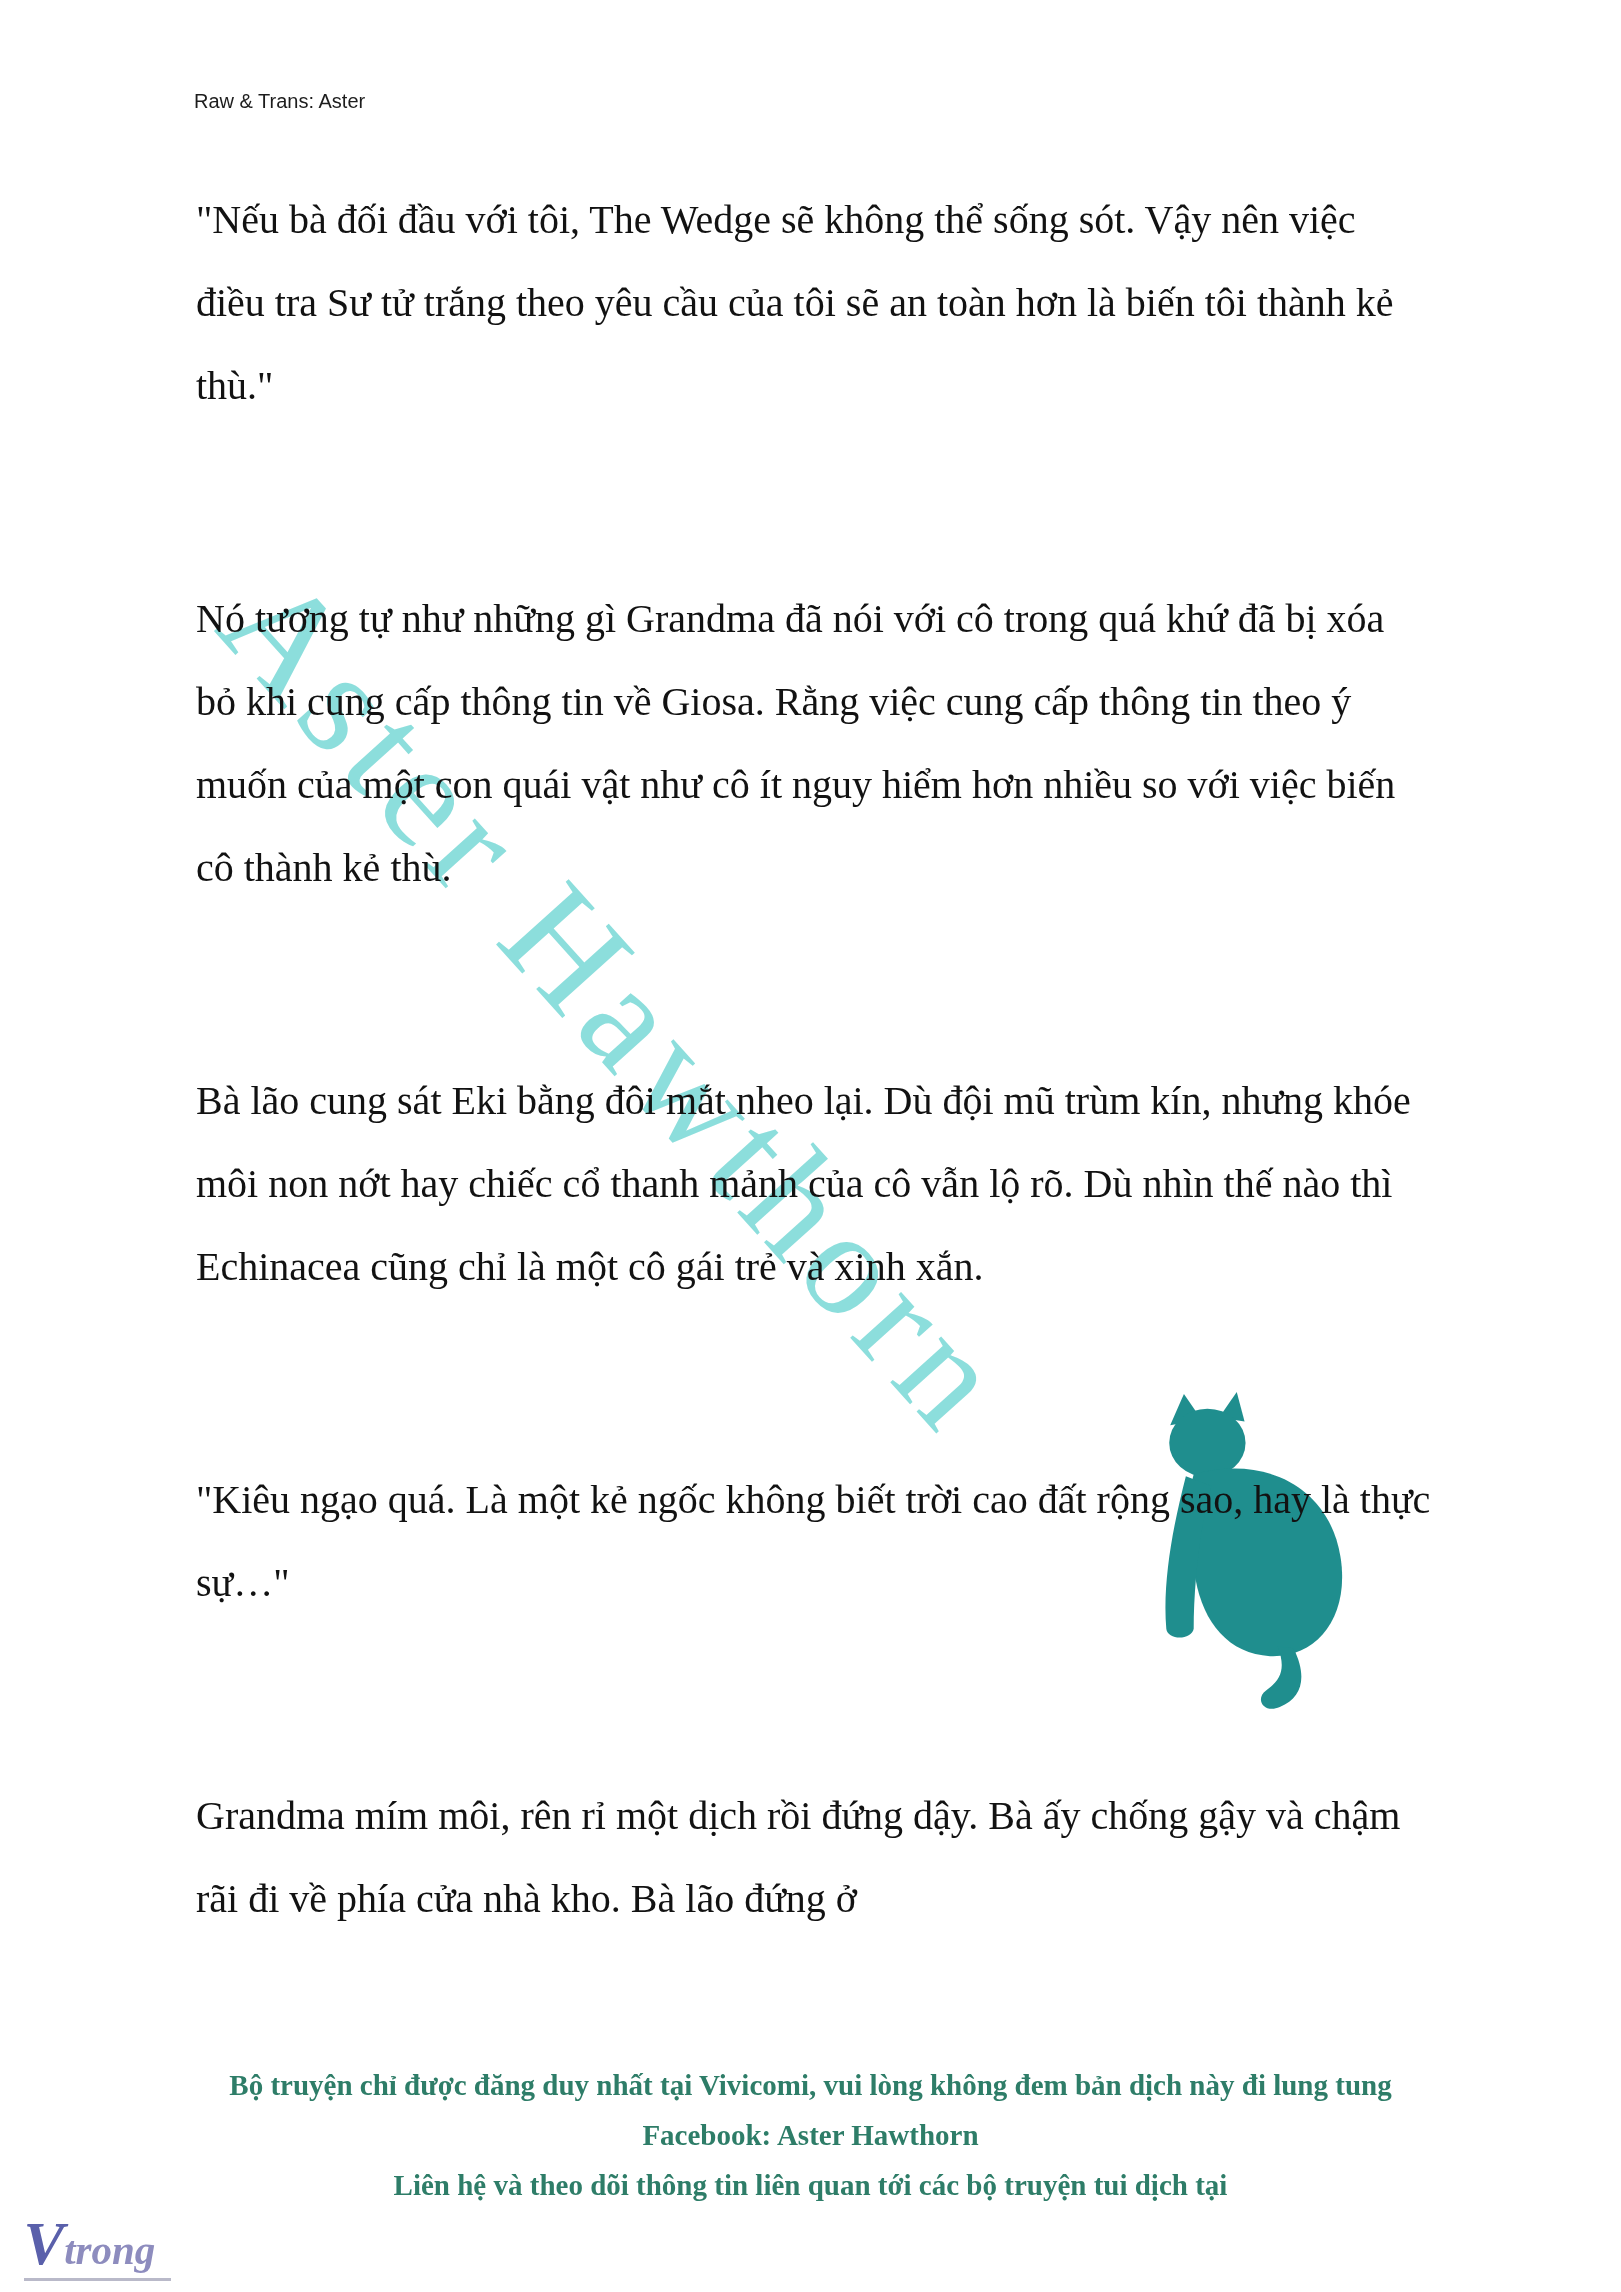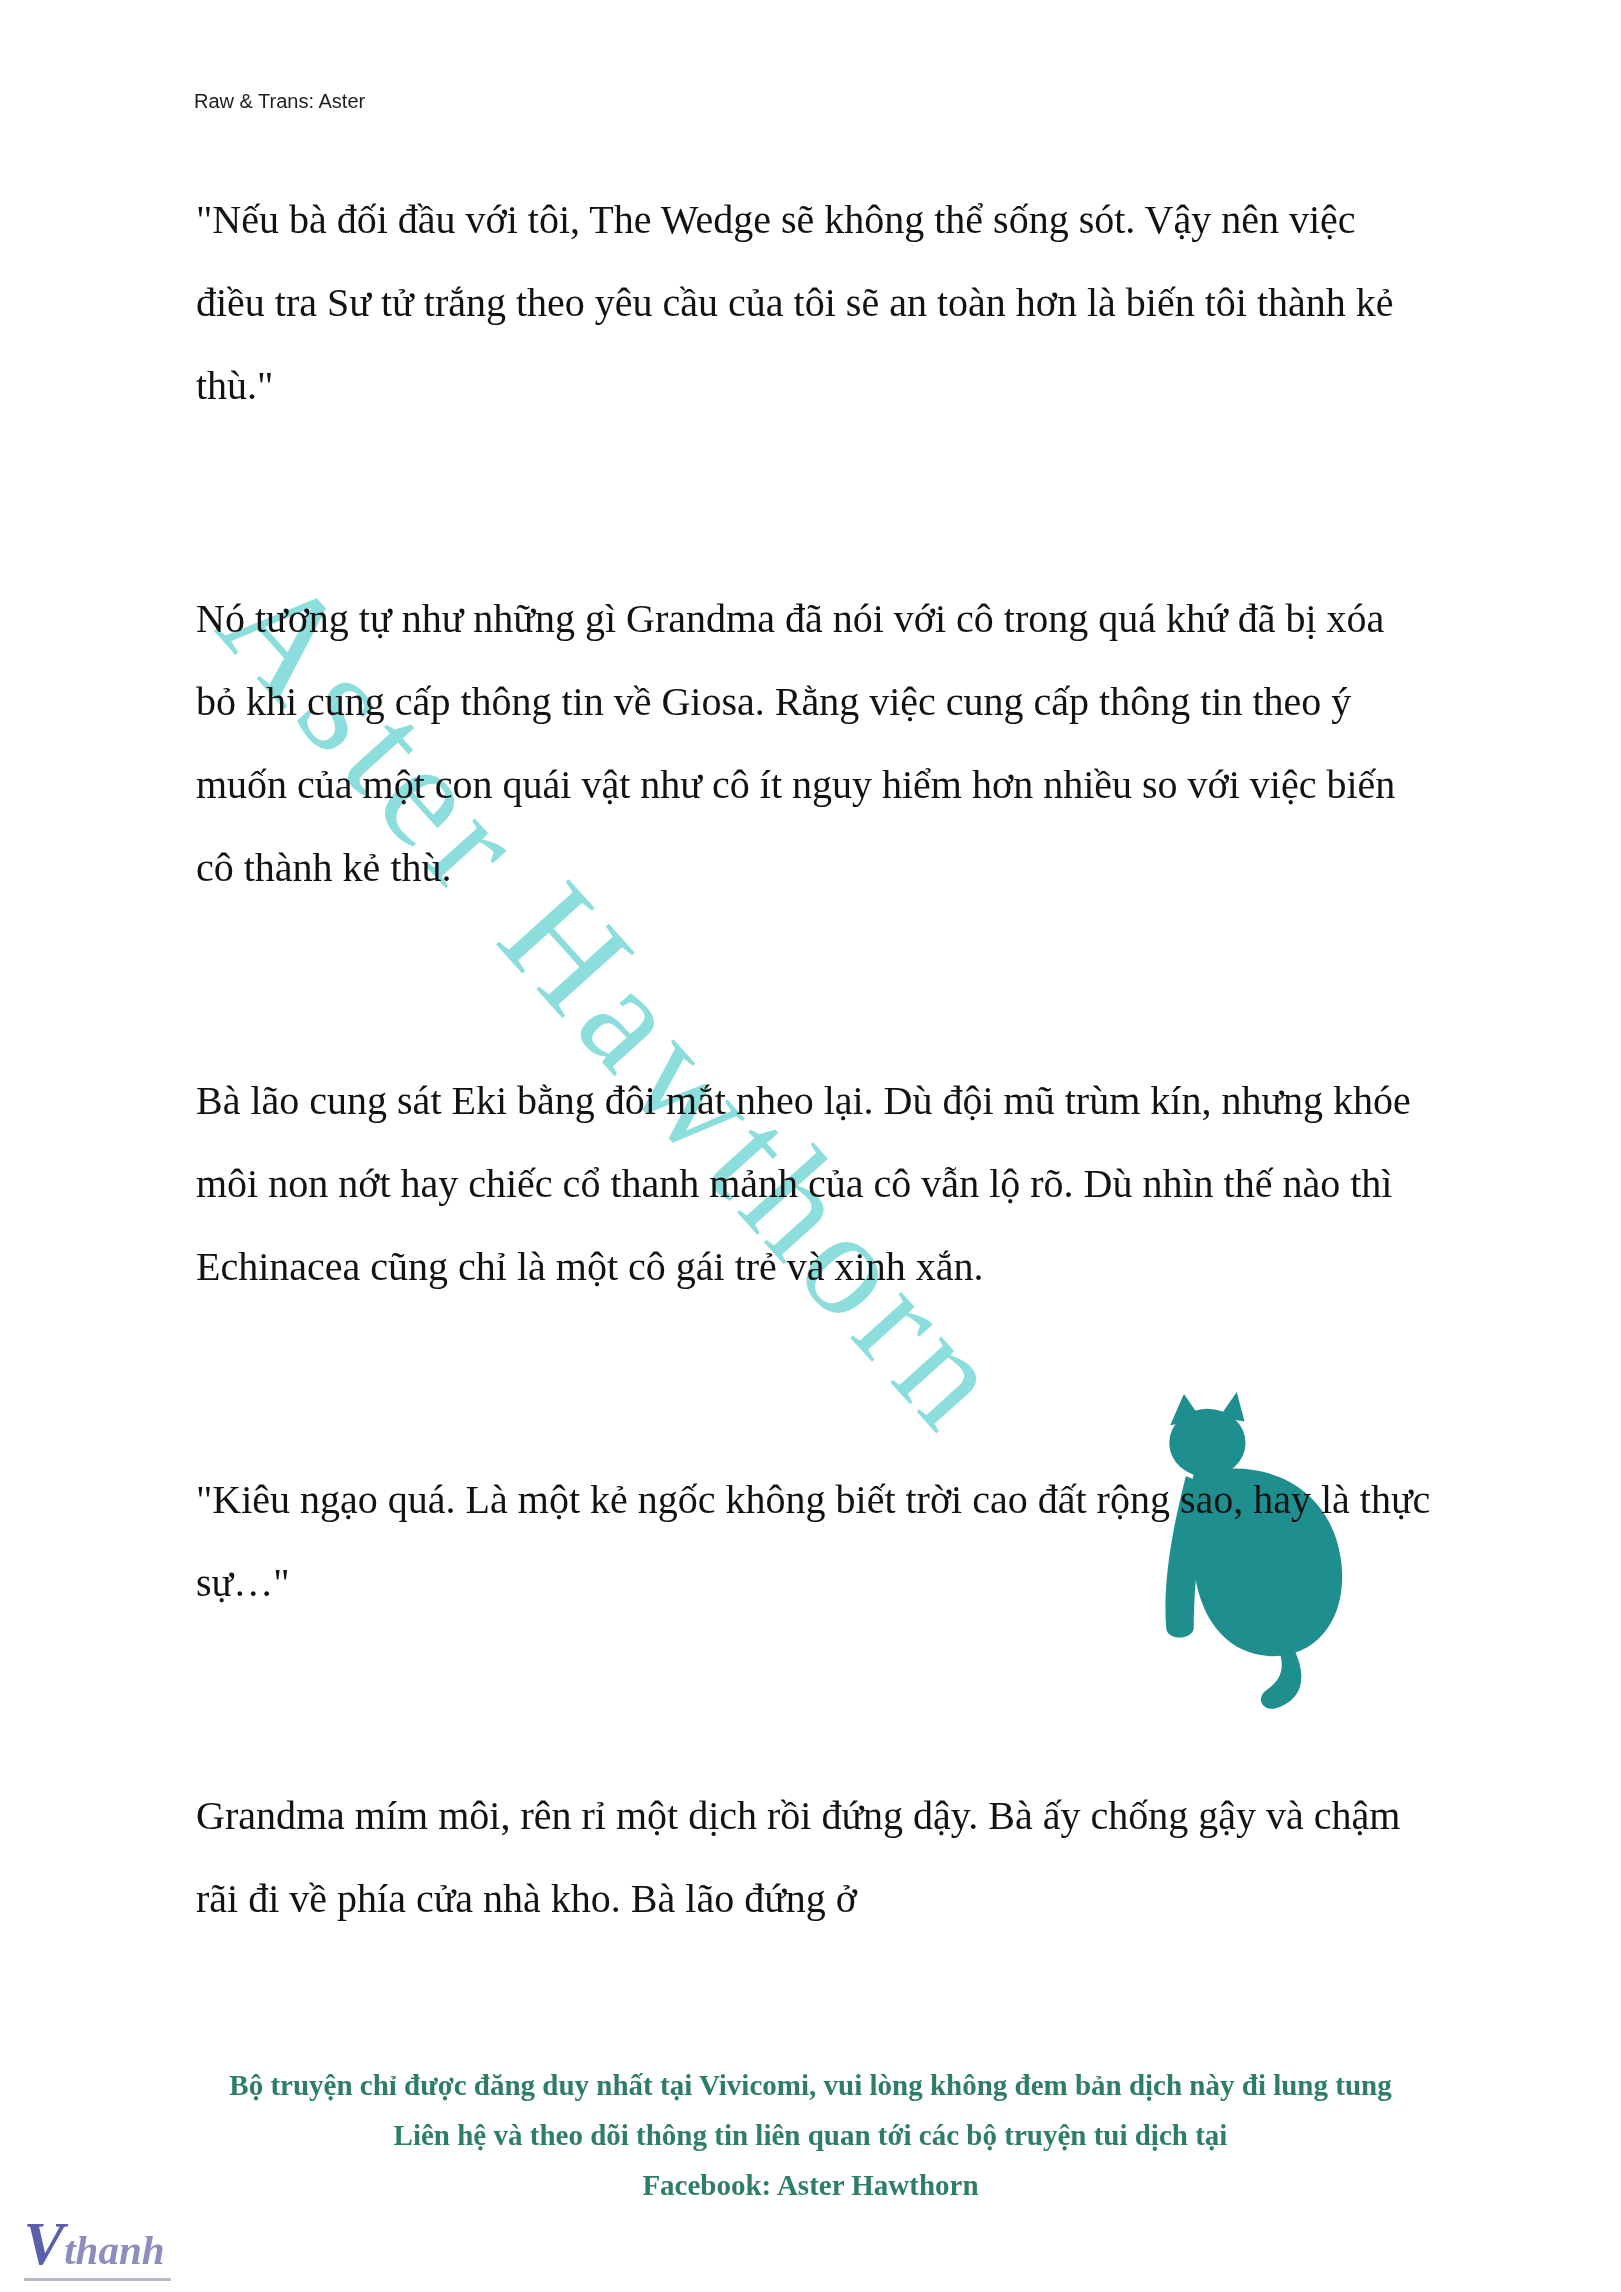--- a/index.html
+++ b/index.html
@@ -124,23 +124,23 @@
   <div class="content">
     <p>"Nếu bà đối đầu với tôi, The Wedge sẽ không thể sống sót. Vậy nên việc điều tra Sư tử trắng theo yêu cầu của tôi sẽ an toàn hơn là biến tôi thành kẻ thù."</p>
     <p>Nó tương tự như những gì Grandma đã nói với cô trong quá khứ đã bị xóa bỏ khi cung cấp thông tin về Giosa. Rằng việc cung cấp thông tin theo ý muốn của một con quái vật như cô ít nguy hiểm hơn nhiều so với việc biến cô thành kẻ thù.</p>
     <p>Bà lão cung sát Eki bằng đôi mắt nheo lại. Dù đội mũ trùm kín, nhưng khóe môi non nớt hay chiếc cổ thanh mảnh của cô vẫn lộ rõ. Dù nhìn thế nào thì Echinacea cũng chỉ là một cô gái trẻ và xinh xắn.</p>
     <p>"Kiêu ngạo quá. Là một kẻ ngốc không biết trời cao đất rộng sao, hay là thực sự…"</p>
     <p>Grandma mím môi, rên rỉ một dịch rồi đứng dậy. Bà ấy chống gậy và chậm rãi đi về phía cửa nhà kho. Bà lão đứng ở</p>
   </div>
 
   <div class="footer">
     <div style="color: rgb(46, 125, 104);">Bộ truyện chỉ được đăng duy nhất tại Vivicomi, vui lòng không đem bản dịch này đi lung tung</div>
+    <div style="color: rgb(46, 125, 104);">Facebook: Aster Hawthorn</div>
     <div style="color: rgb(46, 125, 104);">Liên hệ và theo dõi thông tin liên quan tới các bộ truyện tui dịch tại</div>
-    <div style="color: rgb(46, 125, 104);">Facebook: Aster Hawthorn</div>
   </div>
 
   <div class="logo">
-    <span class="logo-v">V</span><span class="logo-rest">thanh</span>
+    <span class="logo-v">V</span><span class="logo-rest">trong</span>
     <div class="logo-underline"></div>
   </div>
 
 </div>
 
 
 </body></html>

